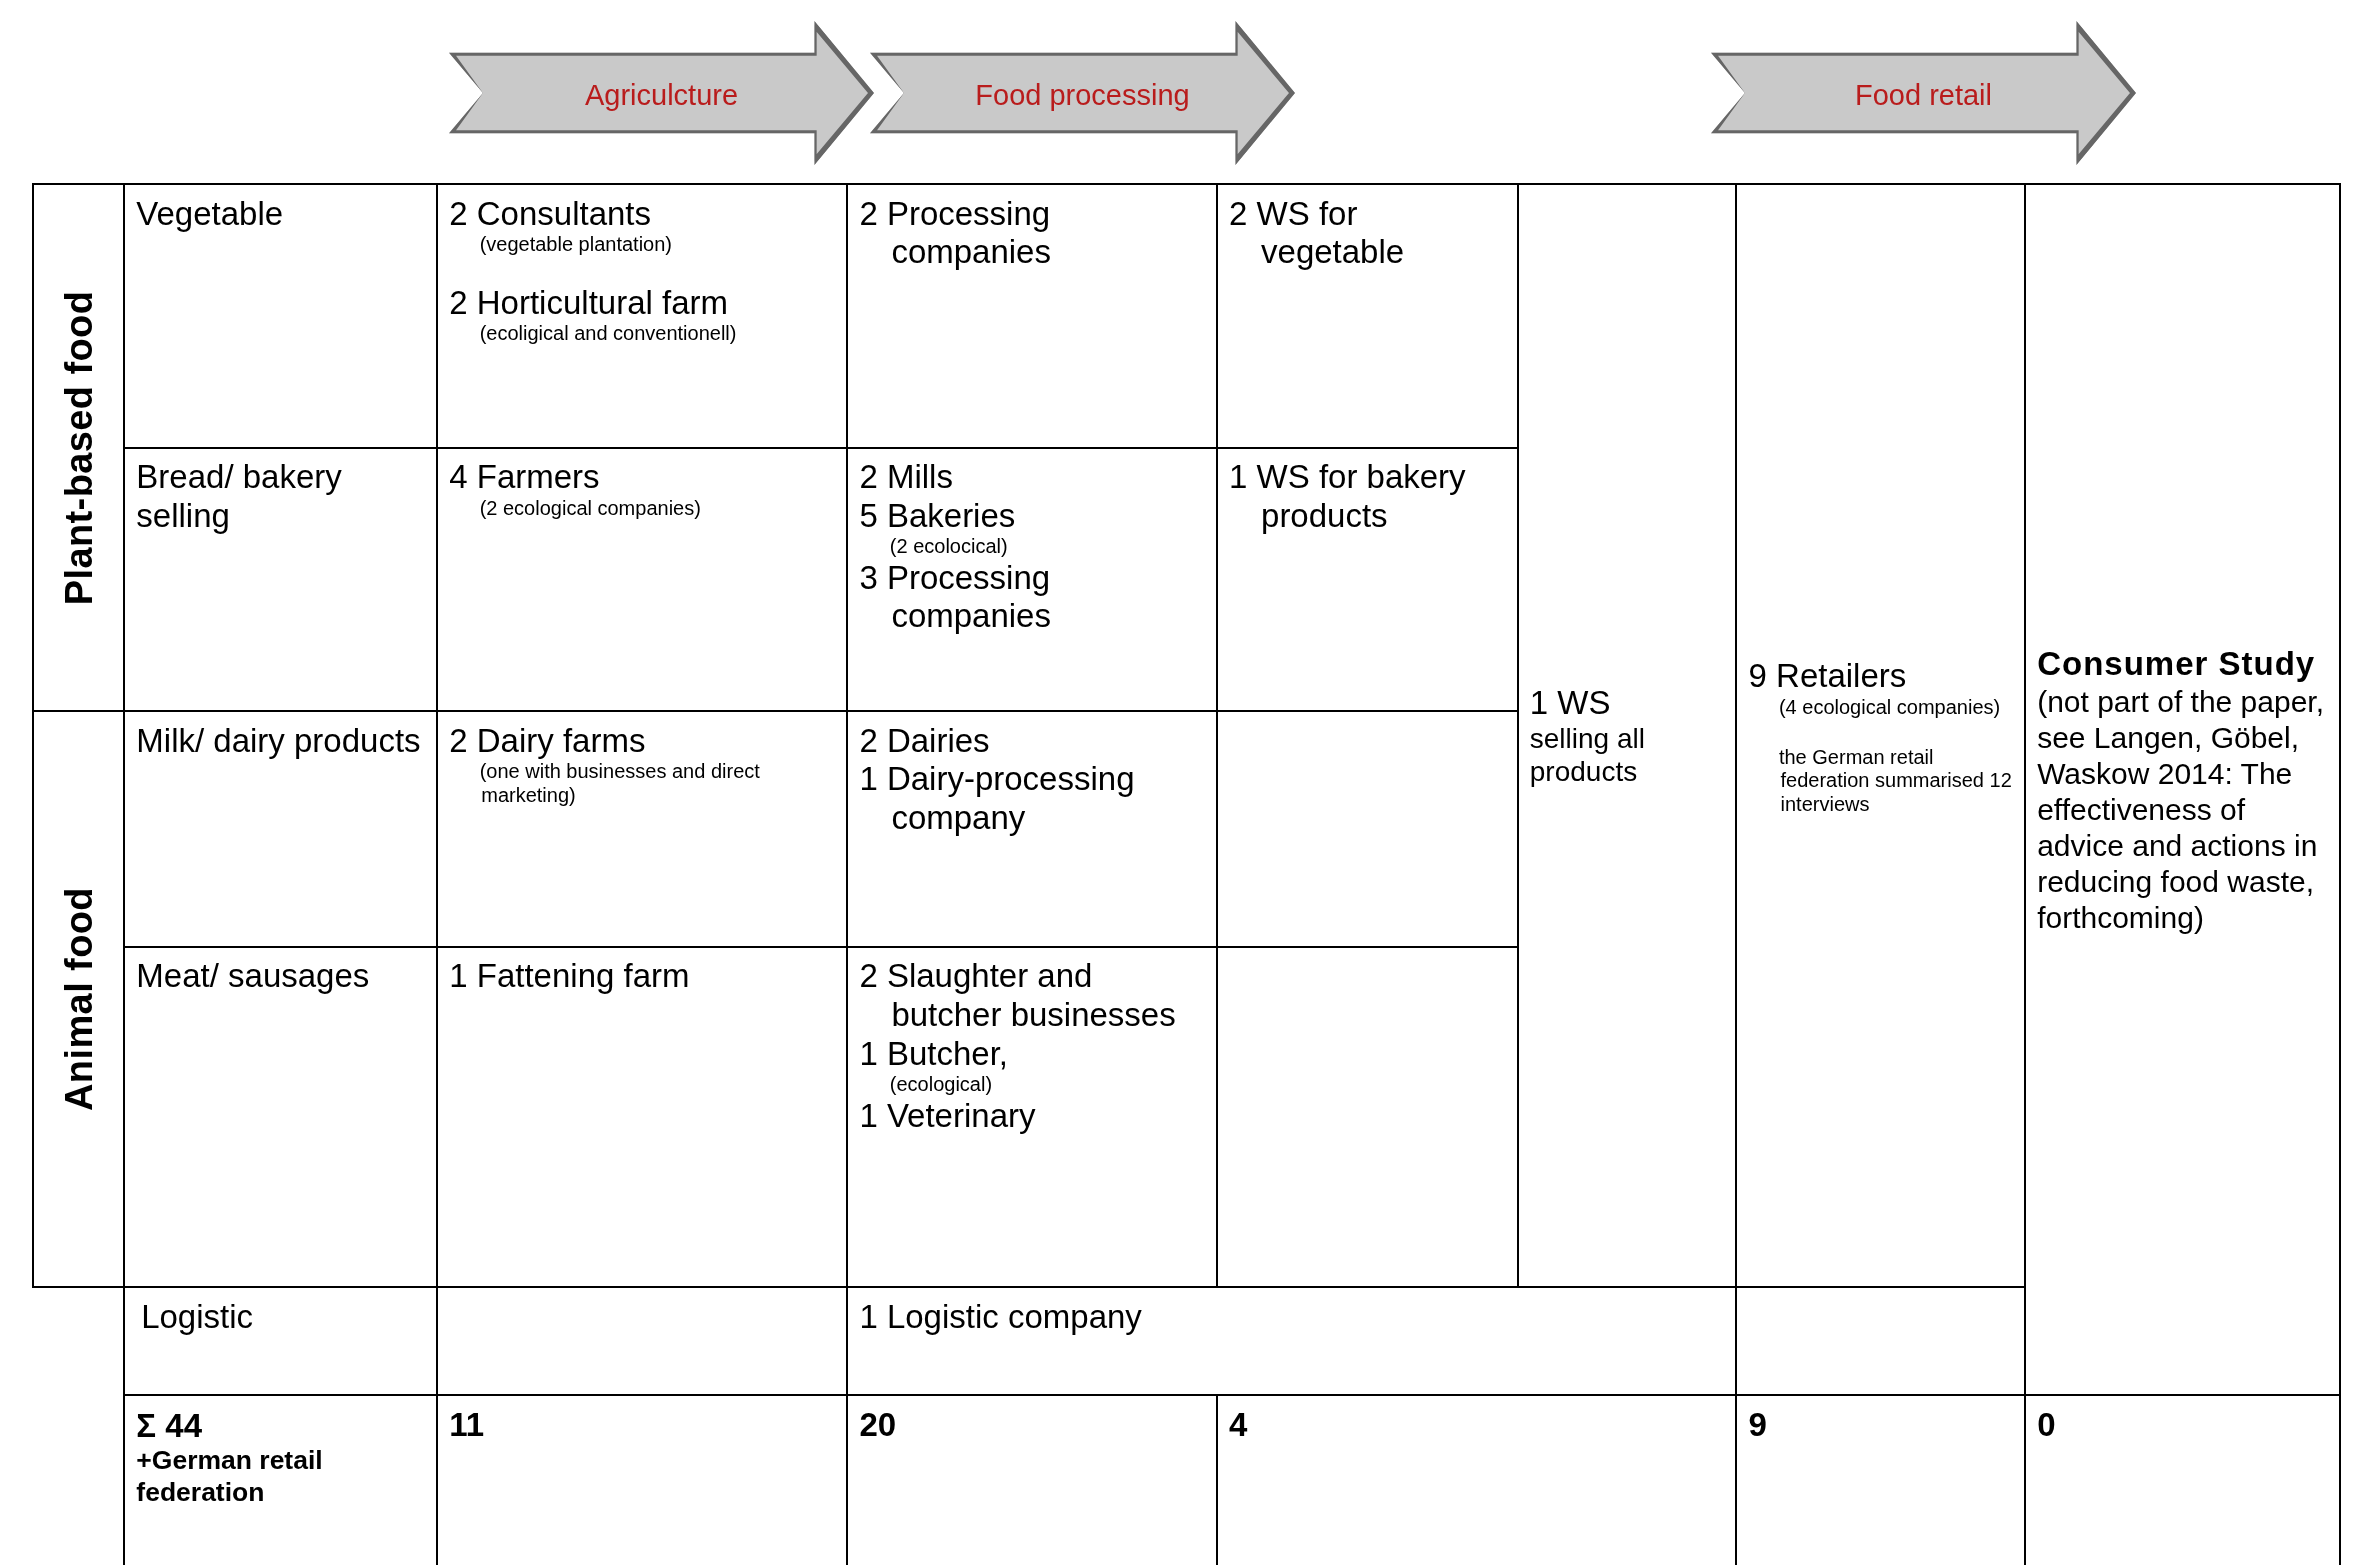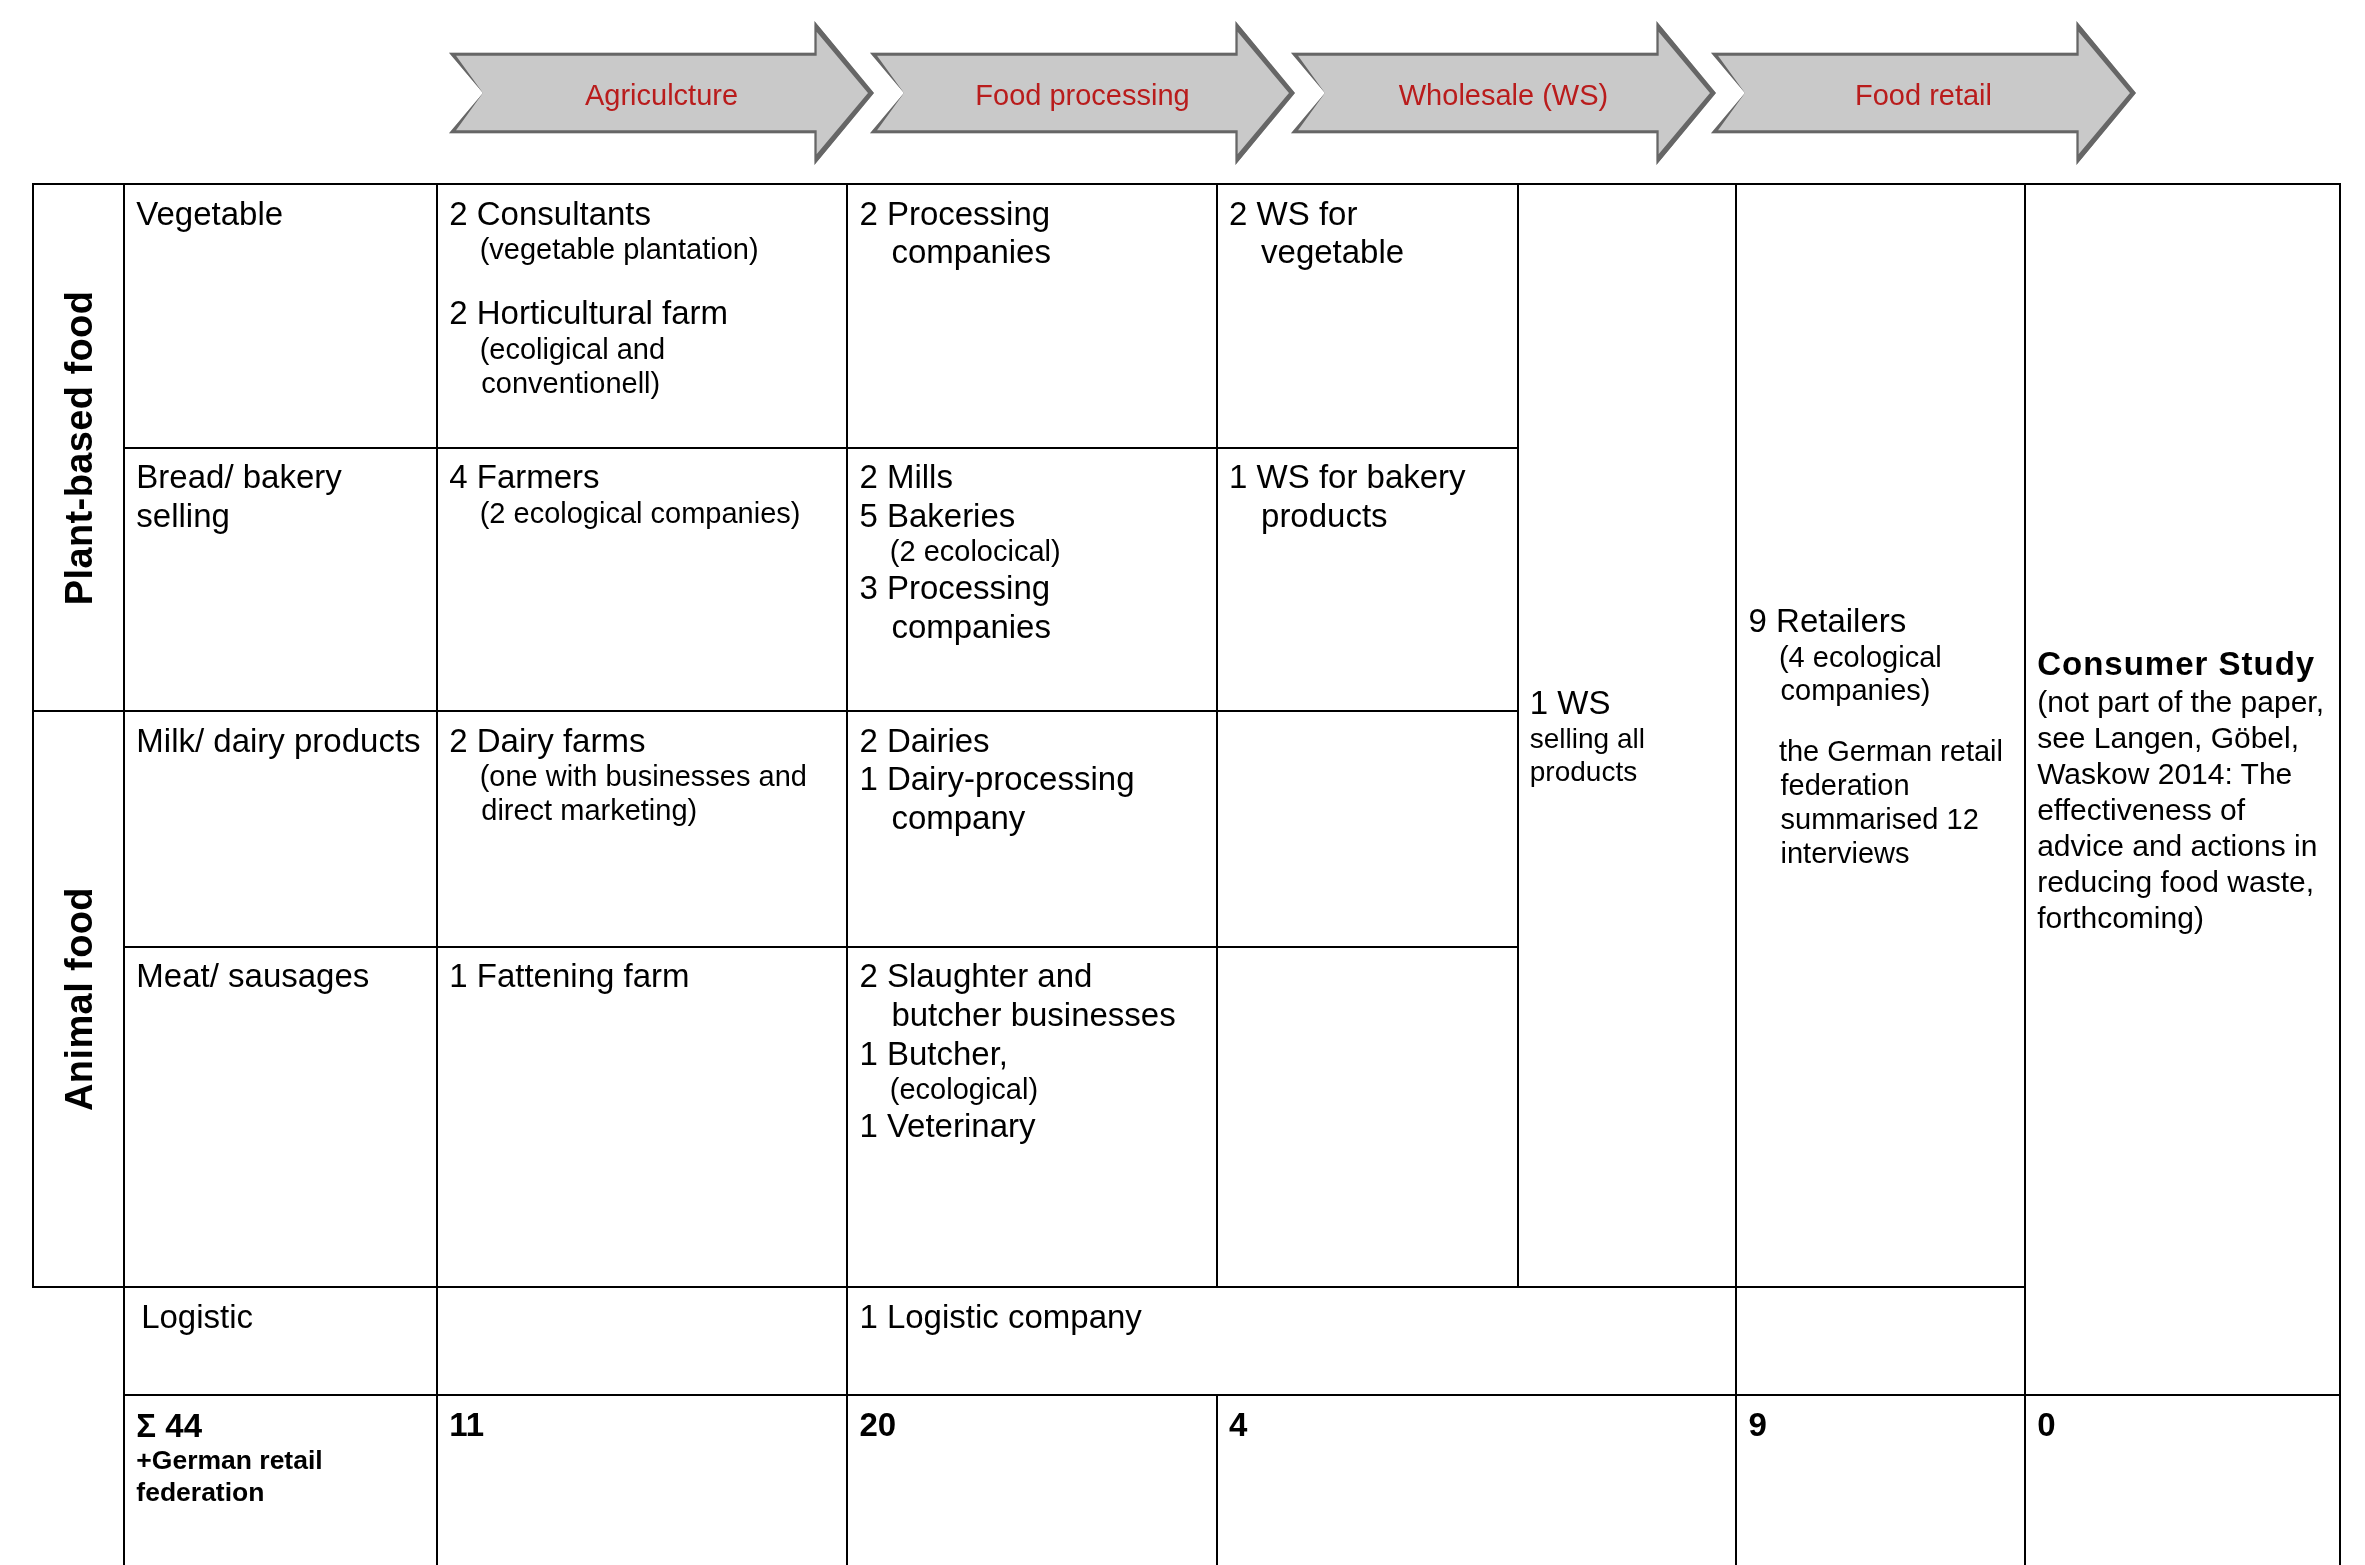--- a/index.html
+++ b/index.html
@@ -100,21 +100,21 @@
 
   .b {
     font-weight: normal;
     font-size: 33px;
     line-height: 1.17;
     display: block;
   }
   .b.ind { padding-left: 32px; text-indent: -32px; }
   .n {
     font-weight: normal;
-    font-size: 29px;
+    font-size: 20px;
     line-height: 1.17;
     display: block;
     padding-left: 32px;
     text-indent: -1.6px;
   }
   .gap { height: 27px; }
   .nm {
     font-weight: normal;
     font-size: 28px;
     line-height: 1.17;
@@ -141,26 +141,20 @@
     <span class="chevron-label">Agriculcture</span>
   </div>
 
   <div class="chevron" style="left:870px; width:425px;">
     <svg viewBox="0 0 530 180" preserveAspectRatio="none">
       <polygon points="2,40 455,40 455,4 527,90 455,176 455,140 2,140 38,90" fill="#c9c9c9" stroke="#666666" stroke-width="7"></polygon>
     </svg>
     <span class="chevron-label">Food processing</span>
   </div>
 
-  <div class="chevron" style="left:1291px; width:425px;">
-    <svg viewBox="0 0 530 180" preserveAspectRatio="none">
-      <polygon points="2,40 455,40 455,4 527,90 455,176 455,140 2,140 38,90" fill="#c9c9c9" stroke="#666666" stroke-width="7"></polygon>
-    </svg>
-    <span class="chevron-label">Wholesale (WS)</span>
-  </div>
 
   <div class="chevron" style="left:1711px; width:425px;">
     <svg viewBox="0 0 530 180" preserveAspectRatio="none">
       <polygon points="2,40 455,40 455,4 527,90 455,176 455,140 2,140 38,90" fill="#c9c9c9" stroke="#666666" stroke-width="7"></polygon>
     </svg>
     <span class="chevron-label">Food retail</span>
   </div>
 
 </div>
 

